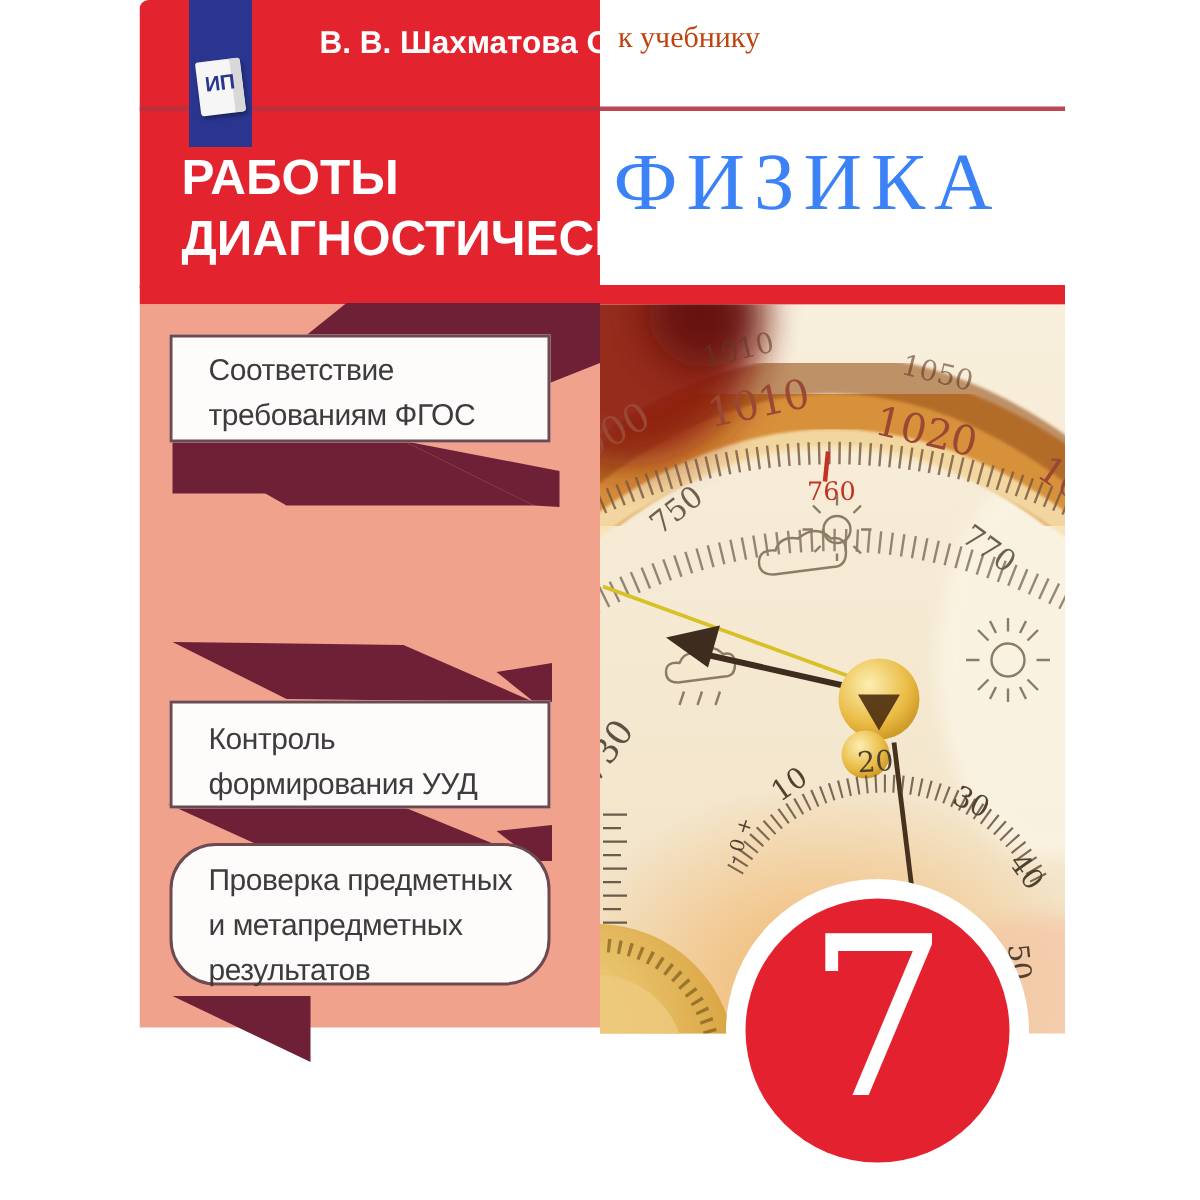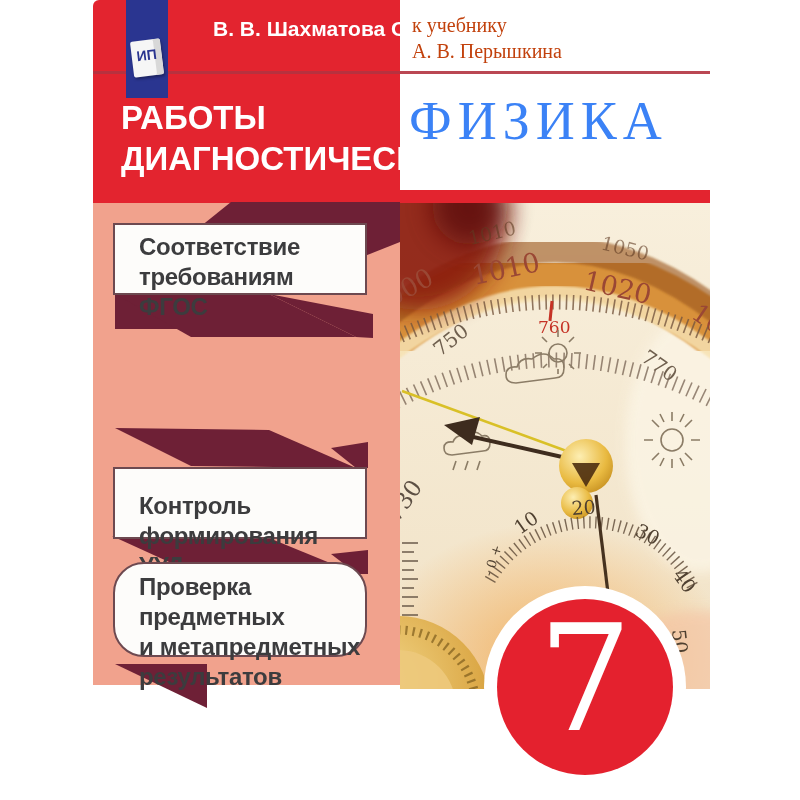--- a/index.html
+++ b/index.html
@@ -17,26 +17,26 @@
   .authors{position:absolute;left:92px;top:15px;color:#fff;font-weight:bold;font-size:21px;line-height:27px;white-space:nowrap;margin-left:28px;}
   .textbook-ref{position:absolute;left:319px;top:12px;font-family:"Liberation Serif",serif;
                 font-size:20px;line-height:26px;color:#c2410c;}
   .series-title{position:absolute;left:28px;top:97px;color:#fff;font-weight:bold;font-size:33px;line-height:41px;letter-spacing:0;}
   .subject-title{position:absolute;left:316px;top:90px;font-family:"Liberation Serif",serif;
                  font-size:54px;letter-spacing:6px;color:#3b82f6;}
   .pink-panel{position:absolute;left:0;top:203px;width:307px;height:482px;background:#f1a28d;}
   .ribbon-svg{position:absolute;left:0;top:202px;width:307px;height:512px;}
   .photo{position:absolute;left:307px;top:203px;width:310px;height:486px;}
   .rbox{position:absolute;left:20px;width:254px;background:#fdfcfa;border:2px solid #6d4950;
-        box-sizing:border-box;color:#3c3c3e;font-weight:bold;font-size:24px;line-height:30px;
+        box-sizing:border-box;color:#3c3c3e;font-weight:normal;font-size:20px;line-height:30px;
         letter-spacing:-0.3px;padding:7px 0 0 24px;}
   .rbox span{display:block;}
   .rbox.b1{top:223px;height:72px;}
   .rbox.b2{top:336px;height:95px;padding-top:9px;}
-  .rbox.b3{top:467px;height:72px;padding-top:22px;}
+  .rbox.b3{top:467px;height:72px;padding-top:9px;}
   .rbox.b4{top:562px;height:95px;padding-top:8px;border-radius:31px;}
   .badge-ring{position:absolute;left:484px;top:586px;width:202px;height:202px;border-radius:50%;background:#fff;}
   .badge{position:absolute;left:13px;top:13px;right:13px;bottom:13px;border-radius:50%;background:#e4212e;
          display:flex;align-items:center;justify-content:center;}
   .badge span{font-family:"DejaVu Serif",serif;font-size:148px;color:#fff;transform:translateY(-8px);}
 </style>
 </head>
 <body>
 
 <div class="page">
@@ -51,21 +51,20 @@
       <div class="logo-cube">ИП</div>
     </div>
 
     <div class="authors">
       <span>В. В. Шахматова</span>
       <span>О. Р. Шефер</span>
     </div>
 
     <div class="textbook-ref">
       <span style="display:block">к учебнику</span>
-      <span style="display:block">А. В. Перышкина</span>
     </div>
 
     <div class="series-title">
       <span style="display:block">РАБОТЫ</span>
       <span style="display:block">ДИАГНОСТИЧЕСКИЕ</span>
     </div>
 
     <div class="subject-title">ФИЗИКА</div>
 
     <div class="pink-panel"></div>

